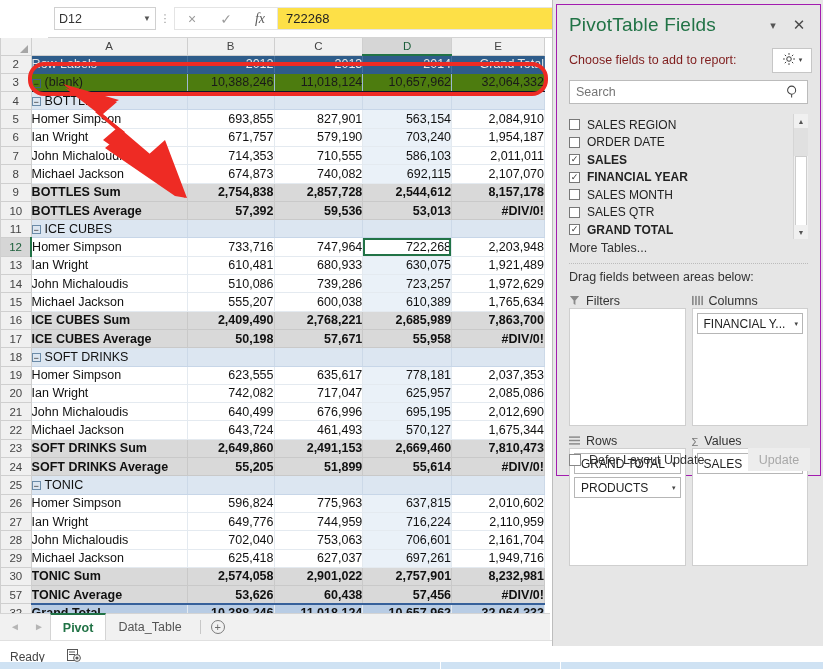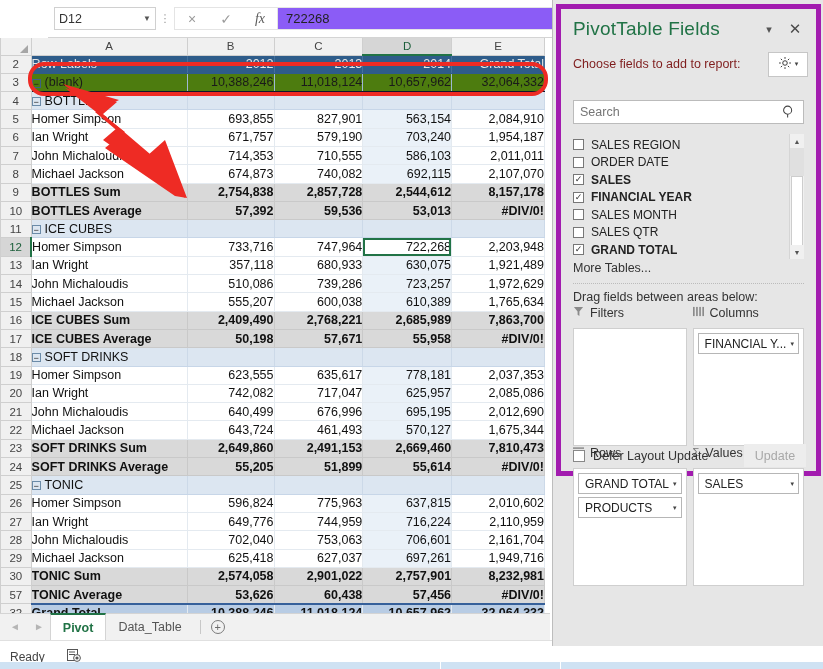--- a/index.html
+++ b/index.html
@@ -25,21 +25,21 @@
     display:flex; align-items:center; padding:0 4px;
     font-size:12.5px; color:#333;
   }
   .namebox .nb-text { flex:1; }
   .nb-arrow { font-size:8px; color:#555; }
   .fb-dots { width:18px; text-align:center; color:#9a9a9a; font-size:11px; letter-spacing:0; }
   .fb-icons { display:flex; align-items:center; height:23px; border:1px solid #e4e4e4; border-right:none; background:#fff;}
   .fb-btn { width:34px; text-align:center; color:#9b9b9b; font-size:14px; }
   .fb-btn.fx { font-style:italic; font-family:"Liberation Serif",serif; font-size:14px; color:#5a5a5a;}
   .fb-input {
-    flex:1; height:23px; border:1px solid #e4e4e4; background:#8b5cf6;
+    flex:1; height:23px; border:1px solid #e4e4e4; background:#fde047;
     display:flex; align-items:center; padding-left:8px;
     font-size:13px; color:#222; margin-right:4px;
   }
 
   
   #grid-wrap { position:absolute; left:0; top:38px; width:550px; height:575px; background:#fff; overflow:hidden;}
   table.grid { border-collapse:collapse; table-layout:fixed; width:545px;}
   table.grid td, table.grid th { padding:0; font-weight:normal; }
 
   .colhdr-row th {
@@ -144,39 +144,39 @@
   #bluestrip { position:absolute; left:0; top:662px; width:823px; height:7px; background:#cfe2f3; }
   #bluestrip .seg2 { position:absolute; left:440px; top:0; width:1px; height:7px; background:#fff;}
   #bluestrip .seg3 { position:absolute; left:560px; top:0; width:1px; height:7px; background:#fff;}
 
   
   #pane {
     position:absolute; left:552px; top:0; width:271px; height:646px;
     background:#e6e6e6; border-left:1px solid #bdbdbd;
   }
   #pane-inner { position:absolute; left:3px; top:4px; width:265px; height:472px; background:#e6e6e6;
-                border:5px solid #a21caf; }
+                border:1px solid #a21caf; }
   .pane-title {
     display:flex; align-items:center; height:40px; padding:0 8px 0 12px;
   }
   .pane-title h1 { font-size:19px; font-weight:normal; color:#217346; flex:1; letter-spacing:.2px;}
   .pane-ctl { width:26px; text-align:center; color:#555; font-size:11px; }
   .pane-ctl.close { font-size:15px; color:#4a4a4a;}
 
   .choose-row { display:flex; align-items:center; padding:0 8px 0 12px; height:30px;}
   .choose-row .lbl { flex:1; font-size:12.5px; color:#7f1d1d;}
   .gear-btn {
     width:40px; height:25px; background:#fff; border:1px solid #c6c6c6;
     display:flex; align-items:center; justify-content:center; gap:3px;
     font-size:13px; color:#333;
   }
   .gear-btn .caret { font-size:7px; color:#444;}
 
   .search-box {
-    margin:21px 12px 0 12px; height:24px; background:#fff; border:1px solid #bbb;
+    margin:5px 12px 0 12px; height:24px; background:#fff; border:1px solid #bbb;
     display:flex; align-items:center; padding:0 6px;
   }
   .search-box .ph { flex:1; color:#4a4a4a; font-size:12.5px;}
   .search-box .mag { color:#444; font-size:13px; transform:rotate(-45deg);}
 
   .field-list {
     margin:10px 12px 0 12px; height:125px; background:#e6e6e6; position:relative;
     display:flex;
   }
   .fl-items { flex:1; padding-top:2px;}
@@ -192,21 +192,21 @@
                     font-size:7px; color:#555; background:#f0f0f0; }
   .fl-scroll .btn.top{ position:absolute; top:0; left:0; right:0;}
   .fl-scroll .btn.bot{ position:absolute; bottom:0; left:0; right:0;}
   .fl-scroll .thumb { position:absolute; left:1px; right:1px; top:42px; height:78px; background:#fff; border:1px solid #cdcdcd;}
   .fl-scroll .track-top { position:absolute; left:0; right:0; top:14px; height:28px; background:#e0e0e0;}
 
   .divider { margin:8px 12px 0 12px; border-top:1px dotted #bbb; }
   .drag-label { padding:6px 12px 2px 12px; font-size:12.5px; color:#333;}
 
   .areas { margin:0 12px; display:grid; grid-template-columns:1fr 1fr; gap:0 6px;}
-  .area-hd { display:flex; align-items:flex-start; gap:6px; height:22px; font-size:12.5px; color:#333;}
+  .area-hd { display:flex; align-items:flex-end; gap:6px; height:22px; font-size:12.5px; color:#333;}
   .area-hd .ic { font-size:11px; color:#777; }
   .area-box { background:#fff; border:1px solid #cfcfcf; height:118px; padding:4px;}
   .area-box.tall { height:118px;}
   .pill {
     height:21px; border:1px solid #b6b6b6; background:#fff; display:flex; align-items:center;
     padding:0 4px 0 6px; font-size:12px; color:#222; margin-bottom:3px;
   }
   .pill .pl { flex:1; white-space:nowrap; overflow:hidden;}
   .pill .pc { font-size:7px; color:#444; padding-left:4px;}
 
@@ -343,21 +343,21 @@
           <td class="rowhdr sel">12</td>
           <td class="cell lbl indent2"><span>Homer Simpson</span></td>
           <td class="cell num">733,716</td>
           <td class="cell num">747,964</td>
           <td class="cell num cellsel">722,268<span class="fillhandle"></span></td>
           <td class="cell num">2,203,948</td>
         </tr>
         <tr class="r-data">
           <td class="rowhdr">13</td>
           <td class="cell lbl indent2"><span>Ian Wright</span></td>
-          <td class="cell num">357,118</td>
+          <td class="cell num">610,481</td>
           <td class="cell num">680,933</td>
           <td class="cell num hl">630,075</td>
           <td class="cell num">1,921,489</td>
         </tr>
         <tr class="r-data">
           <td class="rowhdr">14</td>
           <td class="cell lbl indent2"><span>John Michaloudis</span></td>
           <td class="cell num">510,086</td>
           <td class="cell num">739,286</td>
           <td class="cell num hl">723,257</td>

